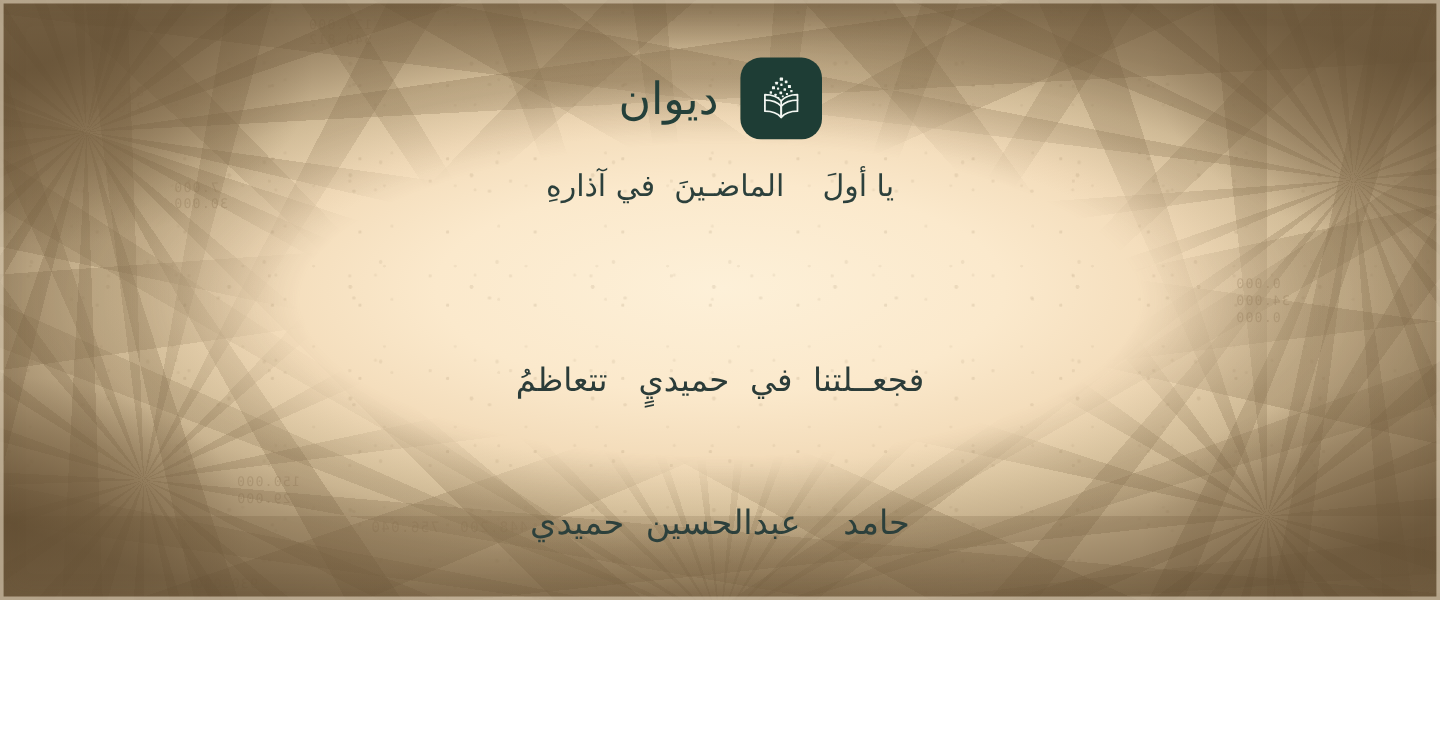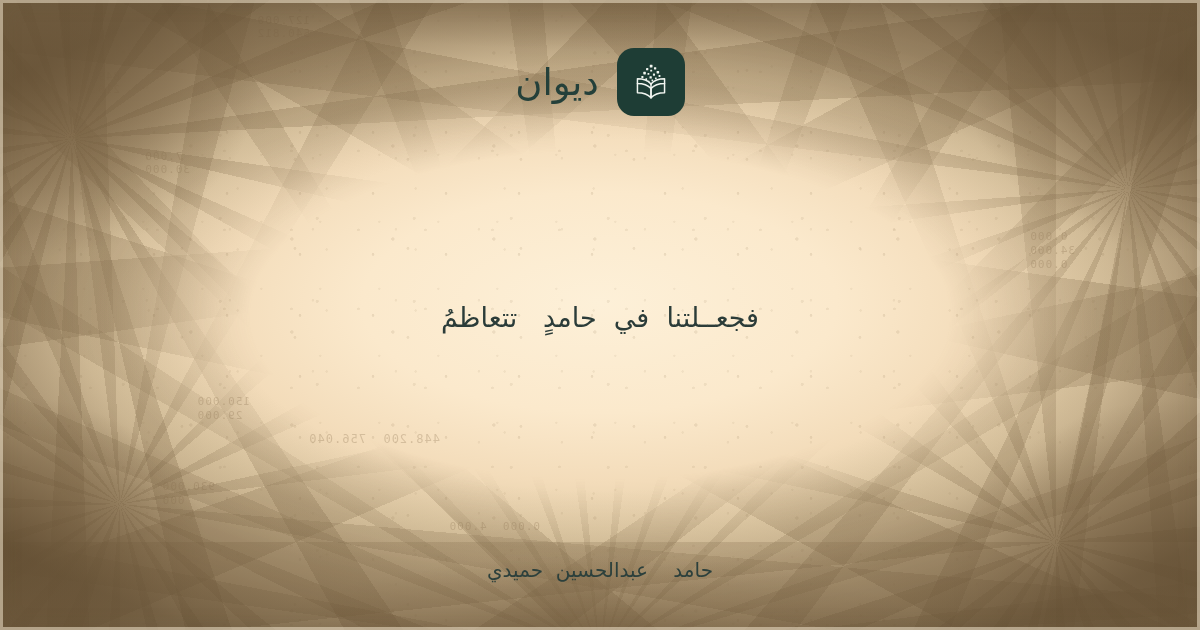--- a/index.html
+++ b/index.html
@@ -4,21 +4,21 @@
 <title>deewan.app</title>
 <style>
   html, body {
     margin: 0;
     padding: 0;
     background: #ffffff;
   }
   .canvas {
     position: relative;
     width: 1200px;
-    height: 630px;
+    height: 500px;
     overflow: hidden;
     background: #bef264;
     font-family: "DejaVu Sans", "Liberation Sans", sans-serif;
   }
 
   
   .bg-base {
     position: absolute;
     inset: 0;
     background:
@@ -182,21 +182,21 @@
     position: absolute;
     bottom: 48px;
     left: 0;
     right: 0;
     display: flex;
     flex-direction: column;
     align-items: center;
     gap: 8px;
   }
   .poet-name {
-    font-size: 20px;
+    font-size: 28px;
     font-weight: 400;
     color: #2c403c;
     letter-spacing: 0.3px;
     white-space: pre;
   }
   .site-url {
     font-size: 20px;
     font-weight: 400;
     color: #3a4f49;
     letter-spacing: 3.2px;
@@ -263,24 +263,25 @@
               <rect x="17.6" y="19.6" width="2.0" height="2.0" rx="0.4"></rect>
               <rect x="24.6" y="21.2" width="1.8" height="1.8" rx="0.3"></rect>
               <rect x="20.6" y="22.6" width="1.6" height="1.6" rx="0.3"></rect>
             </g>
           </svg>
         </span>
       </div>
       <div class="brand-name">ديوان</div>
     </div>
 
+    <div class="poem-title">يا أولَ    الماضـينَ  في آذارهِ</div>
 
     <div class="verses">
       <div class="verse-line">
-        <div class="hemistich second">فجعــلتنا  في  حامدٍ   تتعاظمُ</div>
+        <div class="hemistich second">فجعــلتنا  في  حميديٍ   تتعاظمُ</div>
       </div>
     </div>
 
     <div class="footer">
       <div class="poet-name">حامد    عبدالحسين  حميدي</div>
     </div>
 
   </div>
 </div>
 

